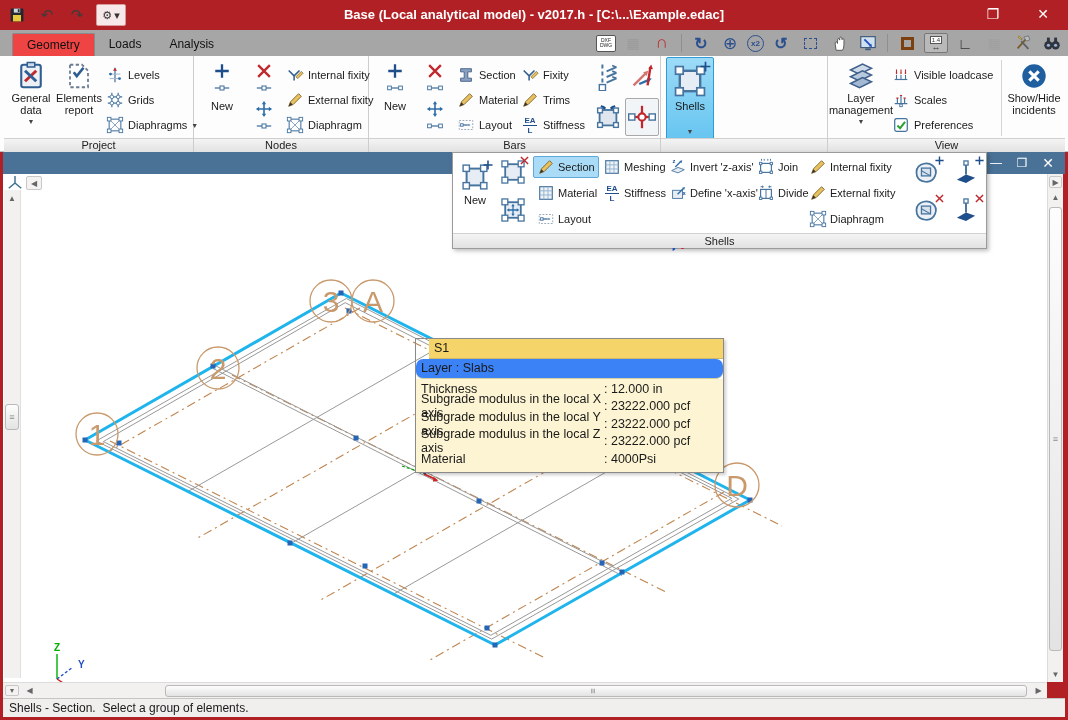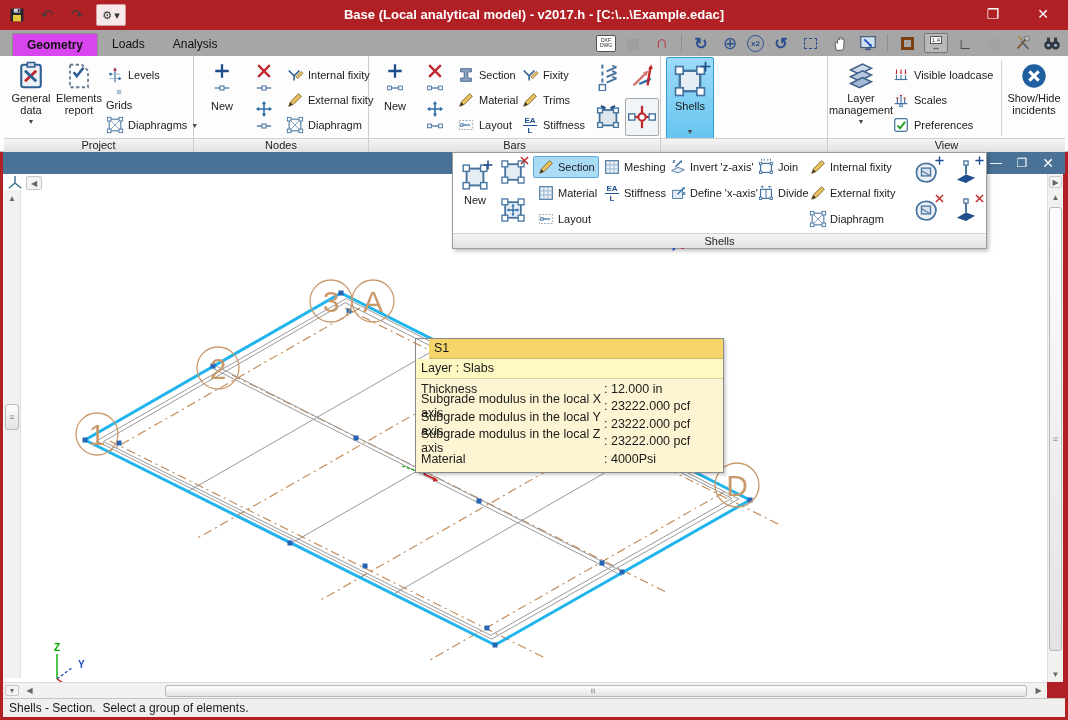--- a/index.html
+++ b/index.html
@@ -13,21 +13,21 @@
   .qat .qbtn { width:22px; height:20px; display:flex; align-items:center; justify-content:center; color:#3c3c3c; font-size:15px; }
   .qat .qdrop { border:1px solid #d89a9a; background:rgba(255,255,255,.9); border-radius:2px; width:30px; height:22px; display:flex; align-items:center; justify-content:center; gap:2px; font-size:11px; color:#333; }
   .wtitle { top:7px; left:0; width:100%; text-align:center; color:#fff; font-weight:bold; font-size:13px; pointer-events:none; }
   .winbtns { right:8px; top:2px; display:flex; gap:16px; }
   .winbtn { width:34px; height:24px; color:#fff; font-size:14px; display:flex; align-items:center; justify-content:center; }
 
   
   .tabstrip { left:0; top:30px; width:1068px; height:26px; background:#a6a6a6; }
   .tabs { left:12px; top:3px; display:flex; }
   .tab { padding:4px 14px 3px; font-size:12px; color:#111; }
-  .tab.active { background:#d946ef; border:1px solid #8a8a8a; border-bottom:none; border-radius:2px 2px 0 0; height:23px;font-weight:bold; }
+  .tab.active { background:#ef4444; border:1px solid #8a8a8a; border-bottom:none; border-radius:2px 2px 0 0; height:23px; }
   .topicons { right:4px; top:3px; display:flex; align-items:center; gap:5px; height:20px; }
   .ti { width:24px; height:20px; display:flex; align-items:center; justify-content:center; font-size:14px; color:#2a4f8f; }
   .ti.dis { color:#9b9b9b; }
   .tsep { width:1px; height:18px; background:#8f8f8f; margin:0 2px; }
   .pressed { border:1px solid #777; background:#b9b9b9; border-radius:2px; }
 
   
   .ribbon { left:0; top:56px; width:1068px; height:96px; background:#fdfdfd; border-bottom:1px solid #c2c2c2; }
   .group { position:absolute; top:0; height:96px; border-right:1px solid #cdcdcd; }
   .glabel { position:absolute; left:0; right:0; bottom:0; height:14px; background:linear-gradient(#f4f4f4,#e2e2e2); border-top:1px solid #d0d0d0; text-align:center; font-size:11px; color:#222; line-height:13px; }
@@ -58,21 +58,21 @@
   .vscroll { left:1047px; top:174px; width:16px; height:508px; background:#f2f1f0; border-left:1px solid #dcdcdc; z-index:6; }
   .hscroll { left:3px; top:682px; width:1044px; height:16px; background:#f2f1f0; border-top:1px solid #dcdcdc; z-index:6; }
   .sbtn { position:absolute; background:#f4f3f2; border:1px solid #c8c8c8; border-radius:2px; color:#666; font-size:8px; display:flex; align-items:center; justify-content:center; }
   .thumb { position:absolute; background:linear-gradient(#fdfdfd,#e3e3e3); border:1px solid #b9b9b9; border-radius:3px; }
   .grip { color:#8a8a8a; font-size:9px; text-align:center; }
   .leftstrip { position:absolute; left:1px; top:16px; width:17px; height:488px; background:#f2f1f0; border-right:1px solid #e0e0e0; }
 
   
   .tooltip { position:absolute; left:412px; top:164px; width:309px; border:1px solid #8a8a8a; box-shadow:2px 2px 3px rgba(0,0,0,.2); font-size:12.5px; z-index:20; }
   .tt-head { background:#f5d46a; padding:2px 5px 3px; border-bottom:1px solid #cdb867;margin-left:13px; }
-  .tt-layer { background:#fef9c3; padding:2px 5px 3px; border-bottom:1px solid #d8cf9f; }
+  .tt-layer { background:#3b82f6; padding:2px 5px 3px; border-bottom:1px solid #d8cf9f;border-radius:7px; }
   .tt-body { background:#fcf4d2; padding:1px 5px 4px; }
   .tt-row { display:flex; height:17.5px; align-items:center; }
   .tt-row .lab { width:183px; }
   .tt-row .val { flex:1; }
 
   
   .statusbar { left:3px; top:698px; width:1062px; height:19px; background:#f0efed; border-top:1px solid #c6c5c3; font-size:12px; line-height:18px; padding-left:6px; }
 
   svg.ic { display:block; }
 </style>
@@ -386,21 +386,21 @@
           </svg>
         </span>
       <span>Elements report</span>
     </div>
     <div class="sitem" style="left:102px;top:8px;">
       <svg class="ic ic16" viewBox="0 0 20 20">
           <use href="#i-levels"></use>
         </svg>
       <span>Levels</span>
     </div>
-    <div class="sitem" style="left:102px;top:33px;flex-direction:column;">
+    <div class="sitem" style="left:102px;top:33px;">
       <svg class="ic ic16" viewBox="0 0 20 20">
           <use href="#i-grids"></use>
         </svg>
       <span>Grids</span>
     </div>
     <div class="sitem" style="left:102px;top:58px;">
       <svg class="ic ic16" viewBox="0 0 20 20">
           <use href="#i-diaphragm"></use>
         </svg>
       <span>Diaphragms</span>

